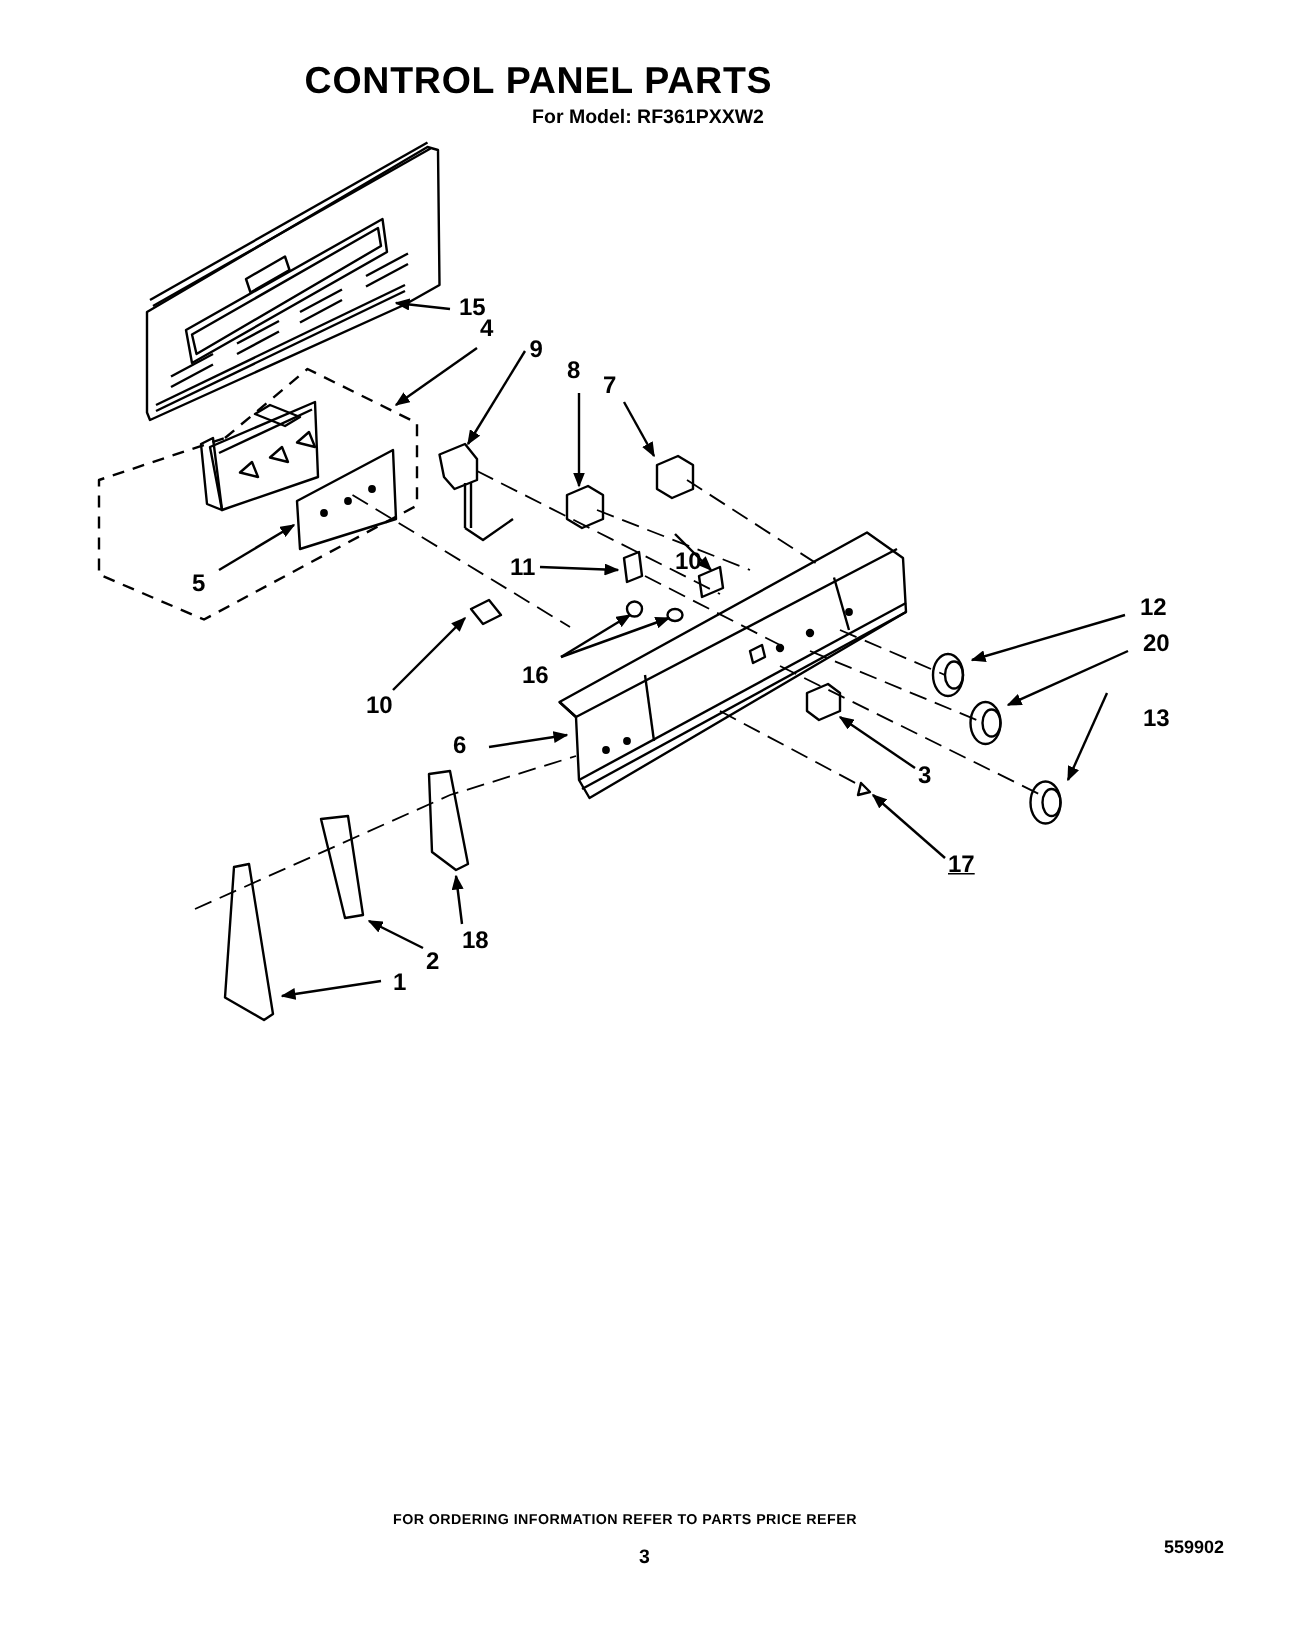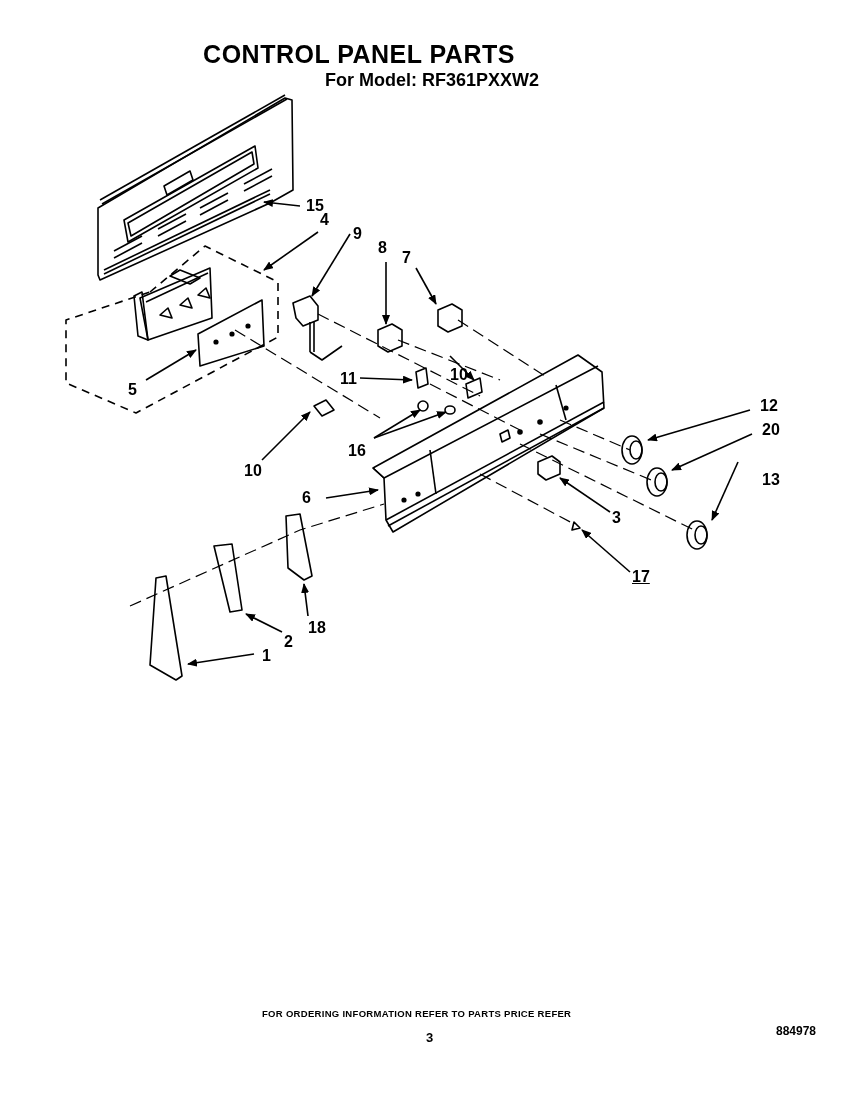--- a/index.html
+++ b/index.html
@@ -1,18 +1,18 @@
 <!DOCTYPE html>
 <html><head>
 <meta charset="utf-8">
 <style>
   html,body{margin:0;padding:0;background:#fff;}
   body{width:864px;height:1093px;position:relative;overflow:hidden;font-family:"Liberation Sans",sans-serif;color:#000;}
   .title{position:absolute;left:0;width:718px;top:40px;text-align:center;font-weight:bold;font-size:25px;letter-spacing:0.5px;}
-  .subtitle{position:absolute;left:0;width:864px;top:70px;text-align:center;font-weight:bold;font-size:18px;}
+  .subtitle{position:absolute;left:0;width:864px;top:70px;text-align:center;font-weight:bold;font-size:13px;}
   svg.diagram{position:absolute;left:0;top:0;}
   .callout{position:absolute;font-weight:bold;font-size:16px;line-height:16px;}
   .footer{position:absolute;left:262px;top:1008px;font-weight:bold;font-size:9.5px;letter-spacing:0.3px;}
   .page-num{position:absolute;left:426px;top:1030px;font-weight:bold;font-size:13px;}
   .doc-id{position:absolute;left:776px;top:1024px;font-weight:bold;font-size:12px;}
 </style>
 </head>
 <body>
 
 <div class="title">CONTROL PANEL PARTS</div>
@@ -171,13 +171,13 @@
 <div class="callout" style="left:632px;top:569px;text-decoration:underline;">17</div>
 <div class="callout" style="left:760px;top:398px;">12</div>
 <div class="callout" style="left:762px;top:422px;">20</div>
 <div class="callout" style="left:762px;top:450px;margin-top:22px;">13</div>
 <div class="callout" style="left:308px;top:620px;">18</div>
 <div class="callout" style="left:284px;top:634px;">2</div>
 <div class="callout" style="left:262px;top:648px;">1</div>
 
 <div class="footer">FOR ORDERING INFORMATION REFER TO PARTS PRICE REFER</div>
 <div class="page-num">3</div>
-<div class="doc-id">884978</div>
+<div class="doc-id">559902</div>
 
 </body></html>

